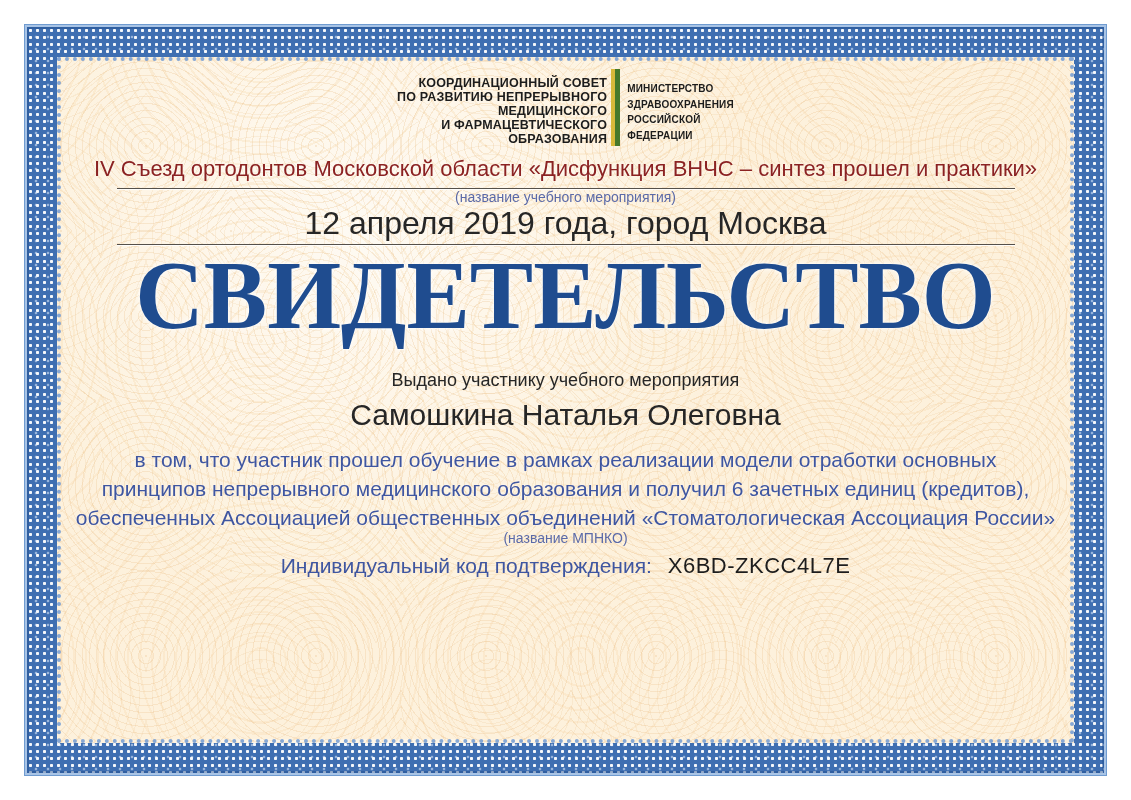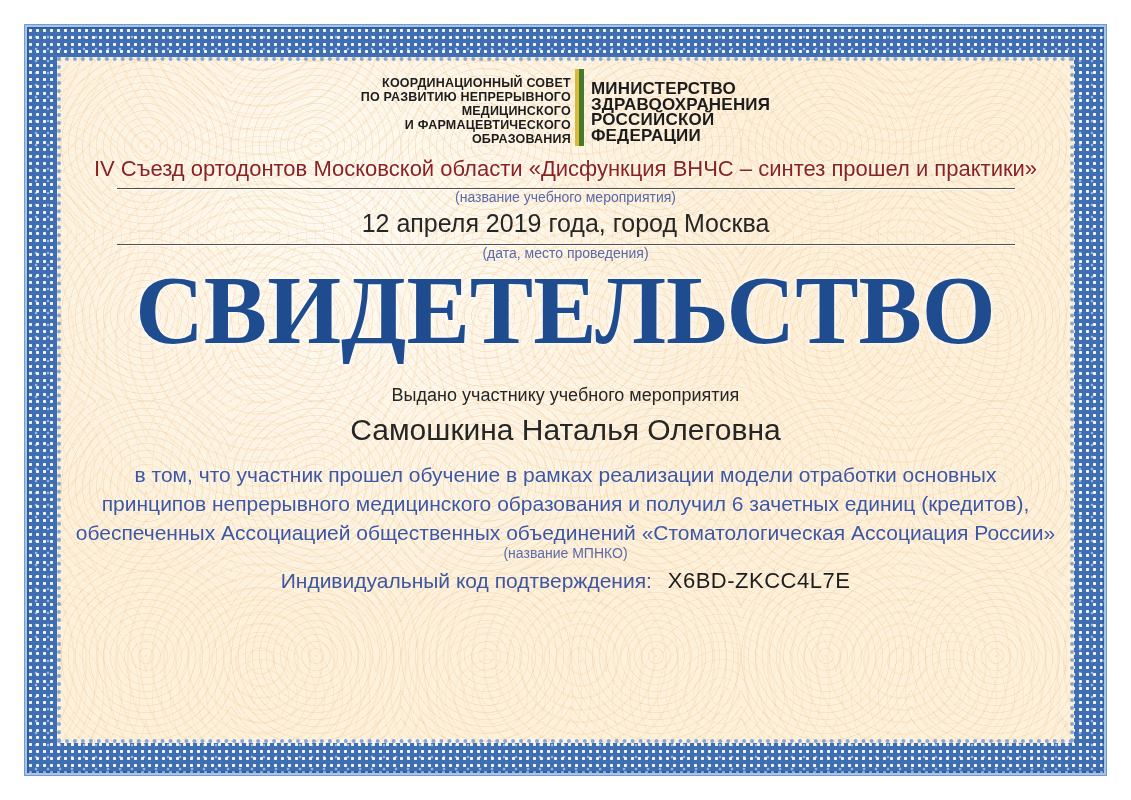--- a/index.html
+++ b/index.html
@@ -51,42 +51,42 @@
     color:#1c1c1c;letter-spacing:.2px;
     padding-top:7px;
   }
   .divider{
     display:flex;width:9px;margin:0 7px 0 4px;
   }
   .divider .gold{width:4px;background:var(--divider-gold,#d9b93a);}
   .divider .green{width:5px;background:var(--divider-green,#47792b);}
   .org-right{
     text-align:left;
-    font-weight:bold;font-size:17px;line-height:15.5px;
+    font-weight:bold;font-size:10px;line-height:15.5px;
     color:#1c1c1c;letter-spacing:.2px;
     padding-top:12px;
   }
   .event-title{
     margin-top:10px;
     font-size:22px;line-height:26px;
     color:var(--event-title-red,#8b2222);
     text-shadow:0 0 3px rgba(255,255,255,.8);
   }
   .rule{
     width:89%;margin:6px auto 2px auto;
     border-top:1.5px solid #55504a;
     box-shadow:0 1px 0 rgba(255,255,255,.85);
   }
   .caption{
     font-size:14px;line-height:13px;
     color:var(--caption-blue,#5b6aa8);
   }
   .date-line{
     margin-top:4px;
-    font-size:25px;line-height:30px;
+    font-size:32px;line-height:30px;
     color:var(--text-black,#262626);
   }
   .doc-title{
     margin:4px 0 0 0;
     font-family:"Liberation Serif",serif;
     font-weight:bold;
     font-size:95px;line-height:0.98;
     letter-spacing:0px;
     transform:scaleY(1.03);
     color:var(--doc-title-blue,#1f4c8f);
@@ -145,21 +145,20 @@
         <div>ФЕДЕРАЦИИ</div>
       </div>
     </div>
 
     <div class="event-title">IV Съезд ортодонтов Московской области «Дисфункция ВНЧС – синтез прошел и практики»</div>
     <div class="rule"></div>
     <div class="caption">(название учебного мероприятия)</div>
 
     <div class="date-line">12 апреля 2019 года, город Москва</div>
     <div class="rule"></div>
-    <div class="caption">(дата, место проведения)</div>
 
     <h1 class="doc-title">СВИДЕТЕЛЬСТВО</h1>
 
     <div class="issued">Выдано участнику учебного мероприятия</div>
     <div class="name">Самошкина Наталья Олеговна</div>
 
     <div class="body-par">
       <div>в том, что участник прошел обучение в рамках реализации модели отработки основных</div>
       <div>принципов непрерывного медицинского образования и получил 6 зачетных единиц (кредитов),</div>
       <div>обеспеченных Ассоциацией общественных объединений «Стоматологическая Ассоциация России»</div>

